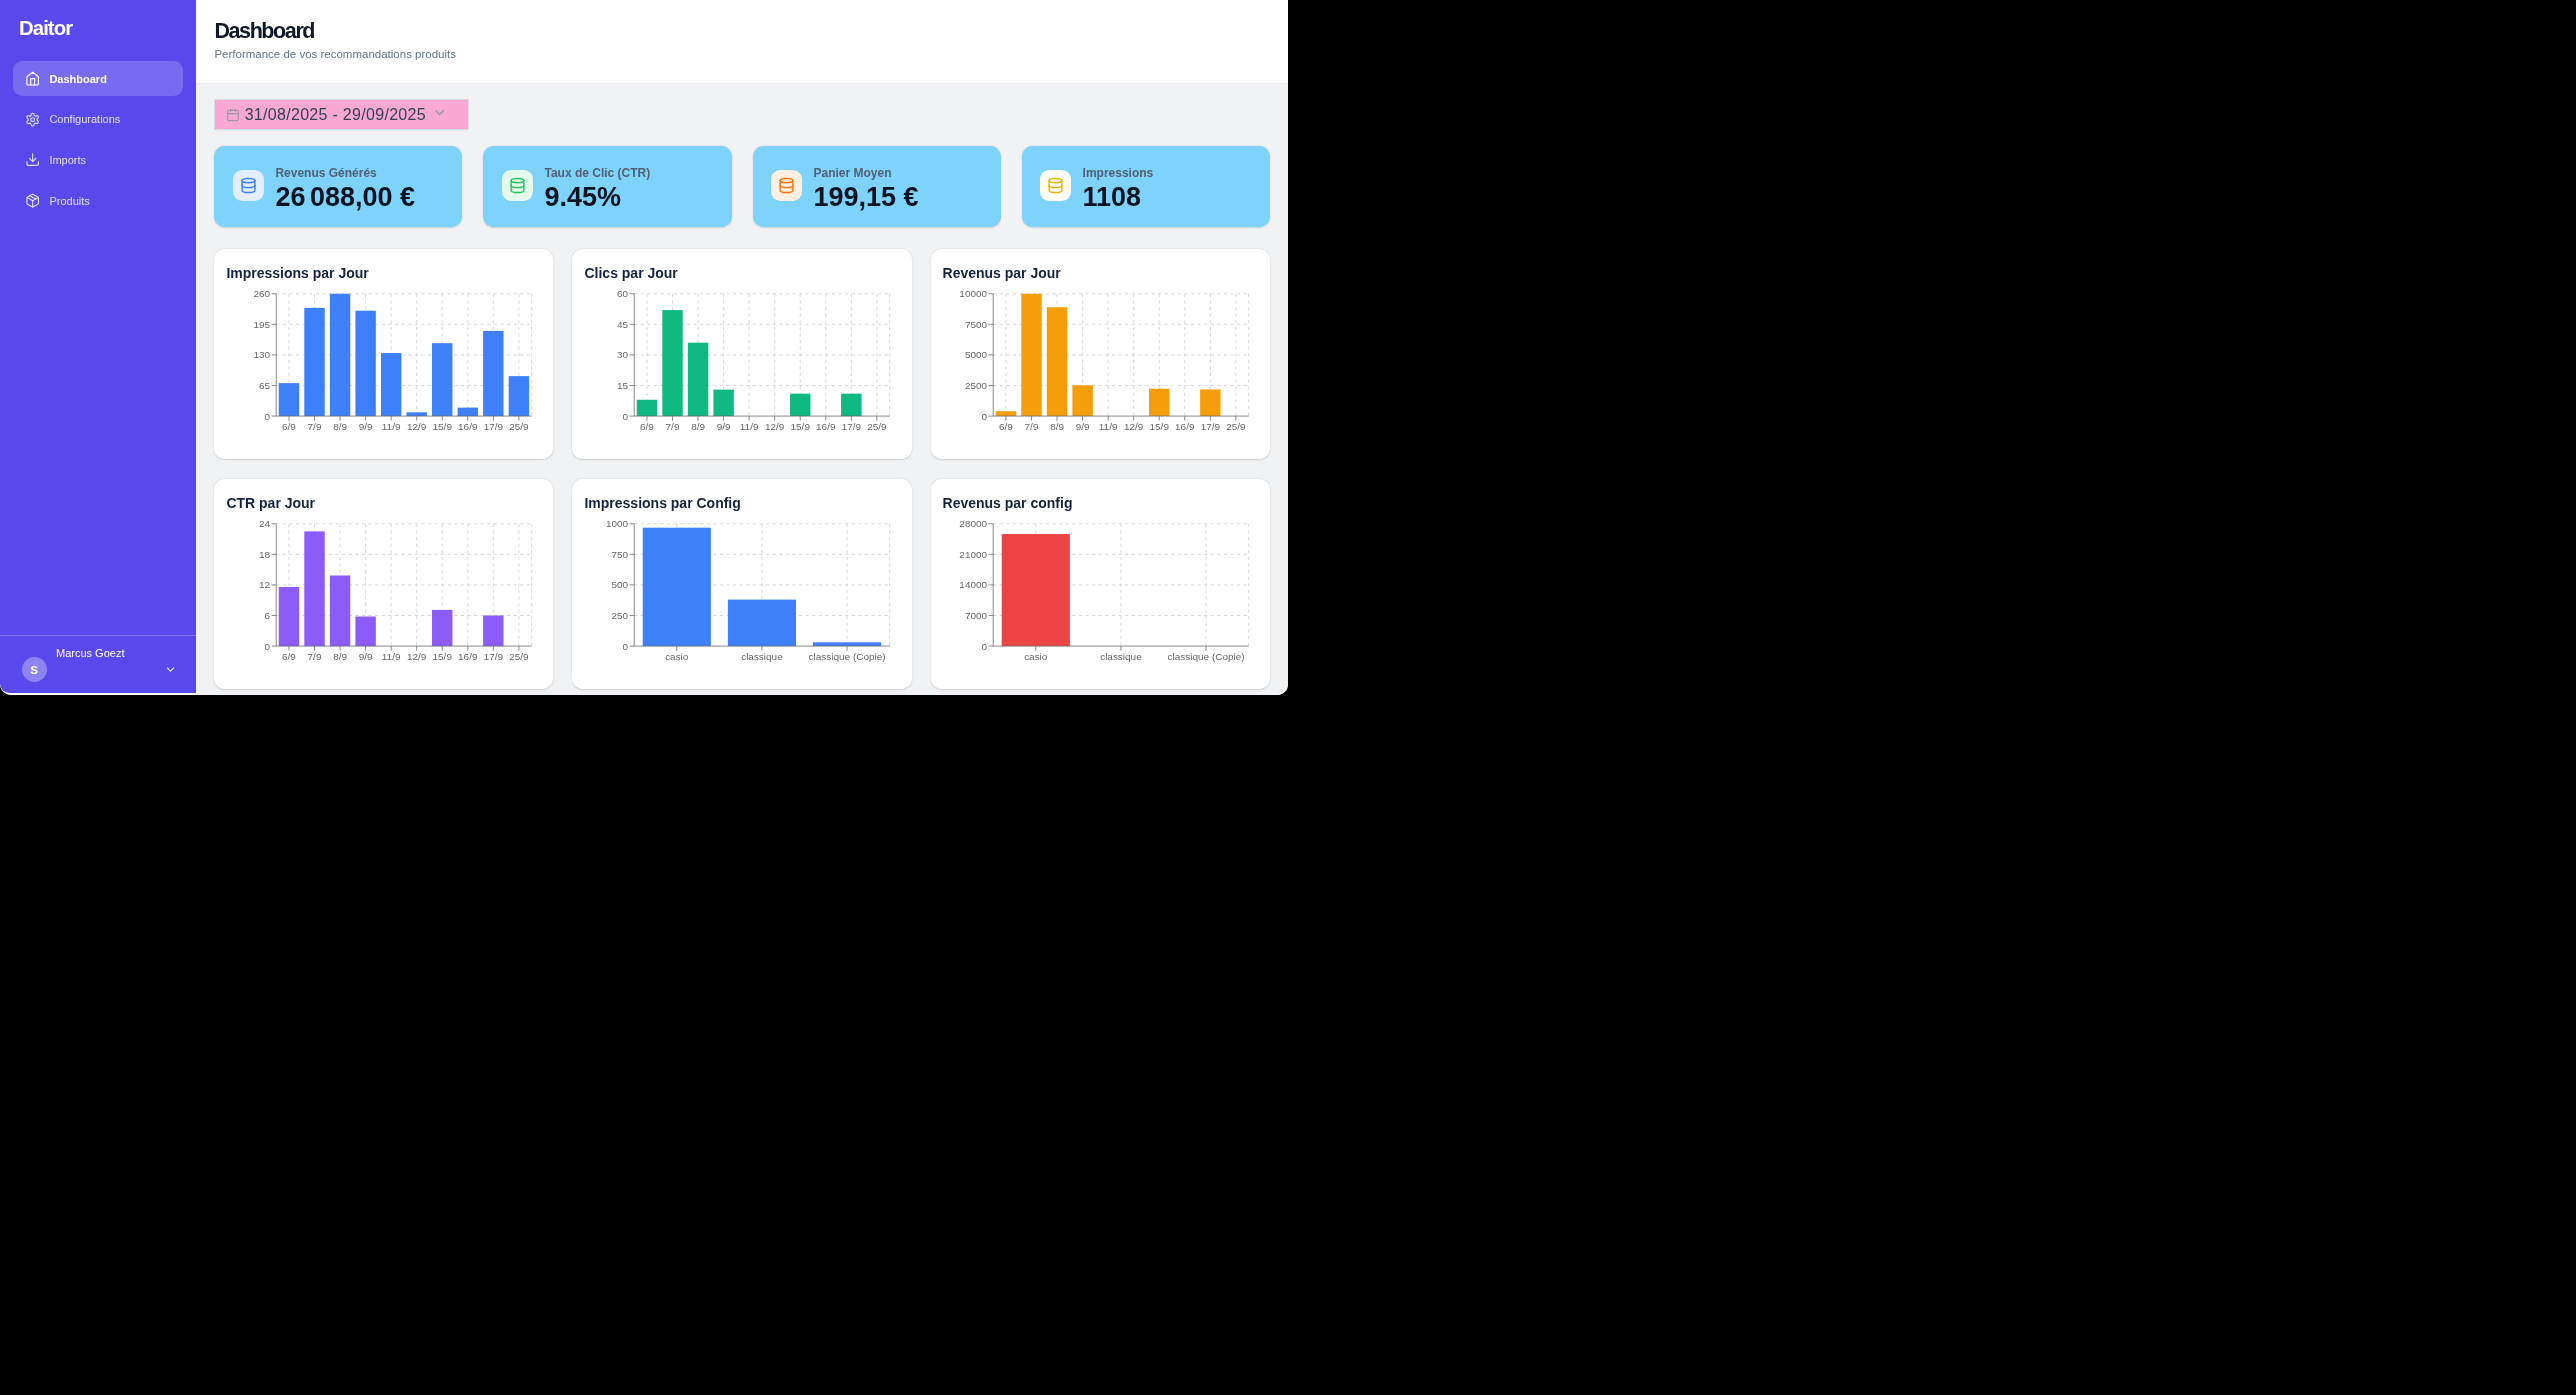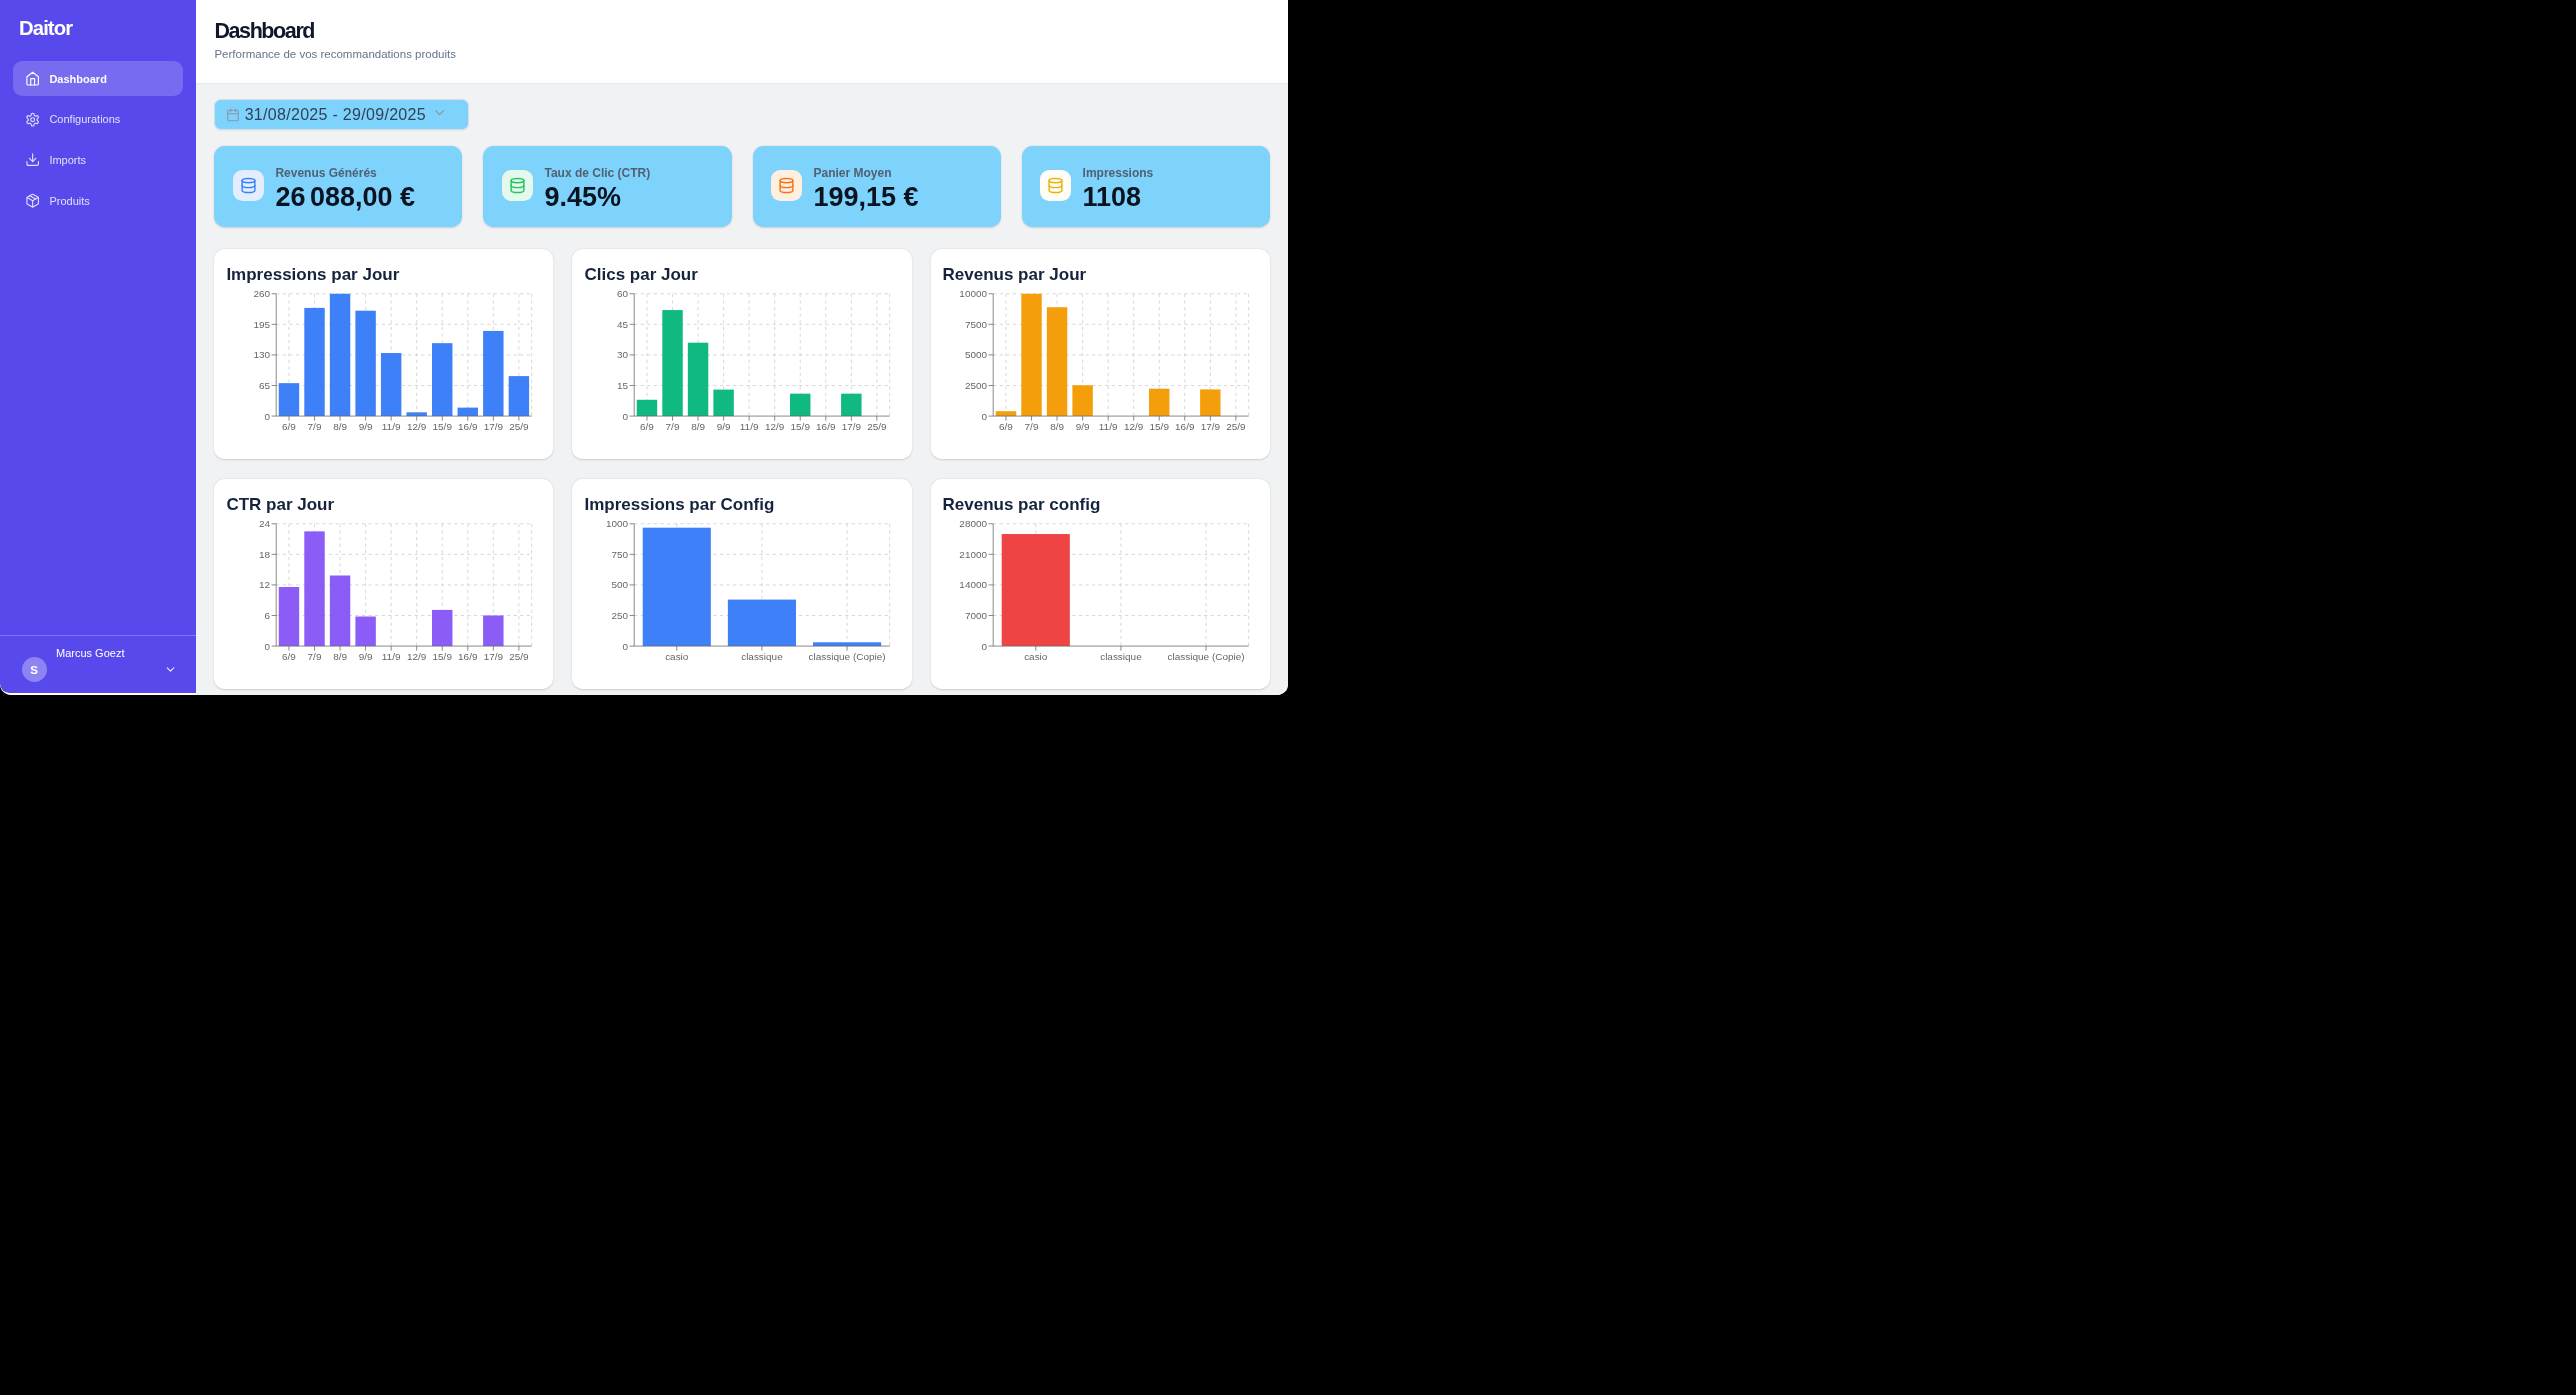--- a/index.html
+++ b/index.html
@@ -10,32 +10,32 @@
 .nav-item.active{background:rgba(255,255,255,0.19);color:#fff;font-weight:bold}
 .nav-item svg{margin-right:8.8px;flex:none}
 .user{position:absolute;left:0;right:0;bottom:0;height:58px;border-top:0.8px solid rgba(255,255,255,0.25)}
 .avatar{position:absolute;left:21.5px;top:21px;width:25px;height:25px;border-radius:50%;background:rgba(255,255,255,0.32);color:#fff;font-size:11.5px;font-weight:600;display:flex;align-items:center;justify-content:center}
 .uname{position:absolute;left:56px;top:11px;color:#fff;font-size:11px;font-weight:normal}
 .uchev{position:absolute;right:19px;top:27px}
 .main{position:absolute;left:196px;top:0;right:0;bottom:0;background:#f1f2f4}
 .header{position:absolute;left:0;top:0;right:0;height:84px;background:#fff;border-bottom:0.8px solid #e8eaee}
 .header h1{position:absolute;left:18.4px;top:19px;font-size:21.5px;font-weight:bold;color:#0f172a;letter-spacing:-1.4px}
 .header p{position:absolute;left:18.4px;top:48px;font-size:11.5px;color:#64748b}
-.datebox{position:absolute;left:18.4px;top:99px;width:255px;height:31px;background:#7dd3fc;border:0.8px solid #d9dee5;border-radius:7px;box-shadow:0 0.8px 1.5px rgba(0,0,0,0.05);display:flex;align-items:center;padding:0 10.7px;box-sizing:border-box}
+.datebox{position:absolute;left:18.4px;top:99px;width:255px;height:31px;background:#f9a8d4;border:0.8px solid #d9dee5;border-radius:1px;box-shadow:0 0.8px 1.5px rgba(0,0,0,0.05);display:flex;align-items:center;padding:0 10.7px;box-sizing:border-box}
 .datebox .txt{margin-left:4.6px;font-size:16px;color:#334155;letter-spacing:0.3px}
 .datebox .chev{margin-left:auto;margin-right:10px}
 .stats{position:absolute;left:18.4px;top:146px;right:18.4px;display:grid;grid-template-columns:repeat(4,1fr);gap:21px}
 .scard{position:relative;height:81px;background:#7dd3fc;border-radius:10.7px;box-shadow:0 0.8px 2.3px rgba(0,0,0,0.1),0 0.8px 1.5px rgba(0,0,0,0.06)}
 .sicon{position:absolute;left:18.6px;top:24px;width:31px;height:31px;border-radius:9.2px;display:flex;align-items:center;justify-content:center}
 .slabel{position:absolute;left:61px;top:19.6px;font-size:12px;font-weight:bold;color:#526073}
 .ts{font-size:16px}
 .svalue{position:absolute;left:61px;top:36px;font-size:27px;font-weight:bold;color:#0b1220}
 .grid{position:absolute;left:18.4px;top:249px;right:18.4px;display:grid;grid-template-columns:repeat(3,1fr);gap:19.6px 19px}
 .ccard{position:relative;height:210px;background:#fff;border-radius:10.7px;box-shadow:0 0.8px 2.3px rgba(0,0,0,0.1),0 0.8px 1.5px rgba(0,0,0,0.06)}
-.ctitle{position:absolute;left:12px;top:16px;font-size:17px;font-weight:bold;color:#15233d}
+.ctitle{position:absolute;left:12px;top:16px;font-size:14px;font-weight:bold;color:#15233d}
 </style></head><body>
 <div class="window">
     <div class="main">
       <div class="header">
         <h1>Dashboard</h1>
         <p>Performance de vos recommandations produits</p>
       </div>
       <div class="datebox">
         <svg width="14" height="14" viewBox="0 0 24 24" fill="none" stroke="#8b95a5" stroke-width="1.8" stroke-linecap="round" stroke-linejoin="round">
           <path d="M8 2v4"></path>

